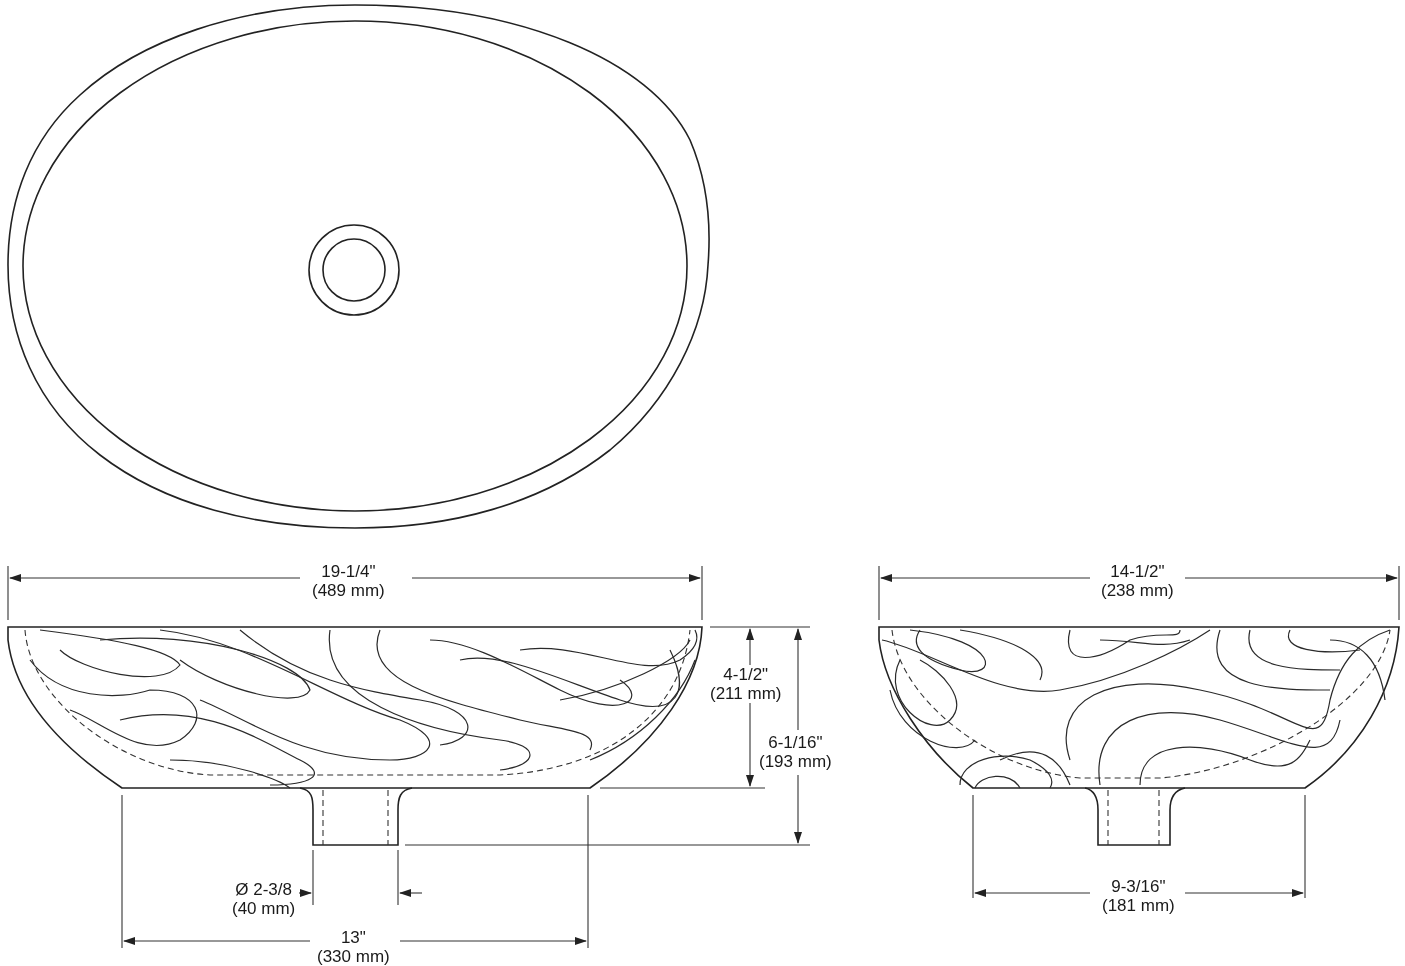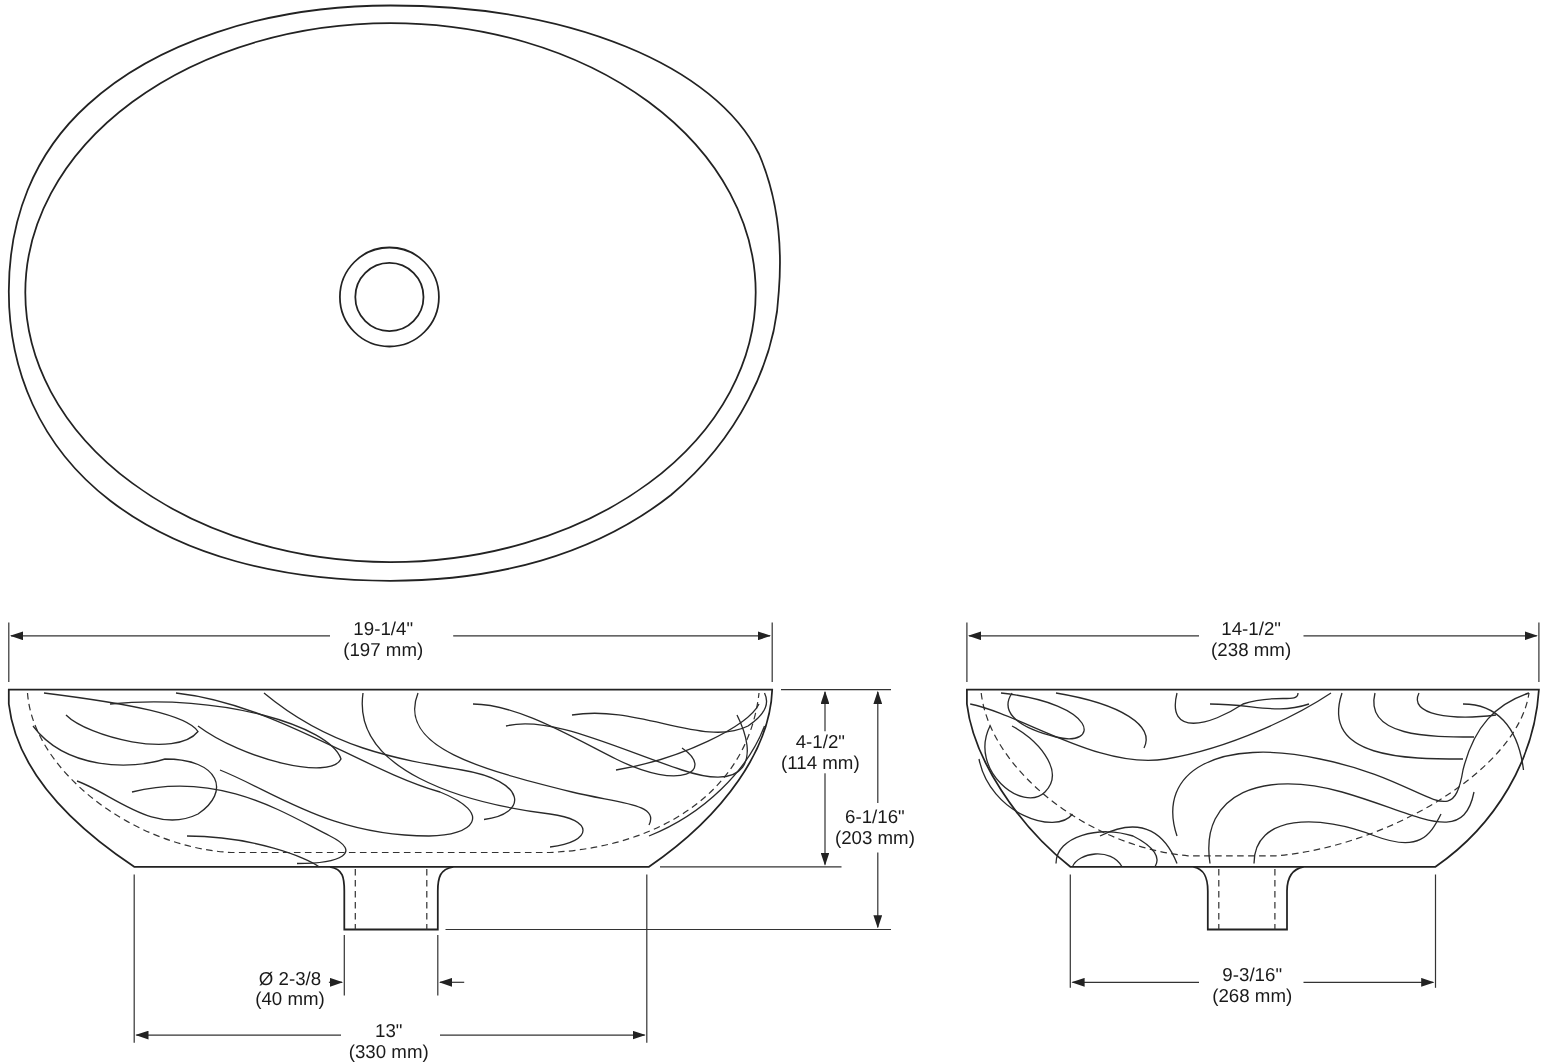--- a/index.html
+++ b/index.html
@@ -111,44 +111,44 @@
 
     <line class="dim" x1="973" y1="795" x2="973" y2="898"></line>
     <line class="dim" x1="1305" y1="795" x2="1305" y2="898"></line>
     <line class="dim" x1="1090" y1="893" x2="975" y2="893" marker-end="url(#arr)"></line>
     <line class="dim" x1="1185" y1="893" x2="1303" y2="893" marker-end="url(#arr)"></line>
   </g>
 </svg>
 
 <div class="lbl" style="left:308px;top:562px;">
   <span>19-1/4"</span>
-  <span>(197 mm)</span>
+  <span>(489 mm)</span>
 </div>
 
 <div class="lbl" style="left:706px;top:665px;">
   <span>4-1/2"</span>
-  <span>(114 mm)</span>
+  <span>(211 mm)</span>
 </div>
 
 <div class="lbl" style="left:755px;top:733px;">
   <span>6-1/16"</span>
-  <span>(203 mm)</span>
+  <span>(193 mm)</span>
 </div>
 
 <div class="lbl" style="left:228px;top:880px;">
   <span>Ø 2-3/8</span>
   <span>(40 mm)</span>
 </div>
 
 <div class="lbl" style="left:313px;top:928px;">
   <span>13"</span>
   <span>(330 mm)</span>
 </div>
 
 <div class="lbl" style="left:1097px;top:562px;">
   <span>14-1/2"</span>
   <span>(238 mm)</span>
 </div>
 
 <div class="lbl" style="left:1098px;top:877px;">
   <span>9-3/16"</span>
-  <span>(268 mm)</span>
+  <span>(181 mm)</span>
 </div>
 
 </body></html>

